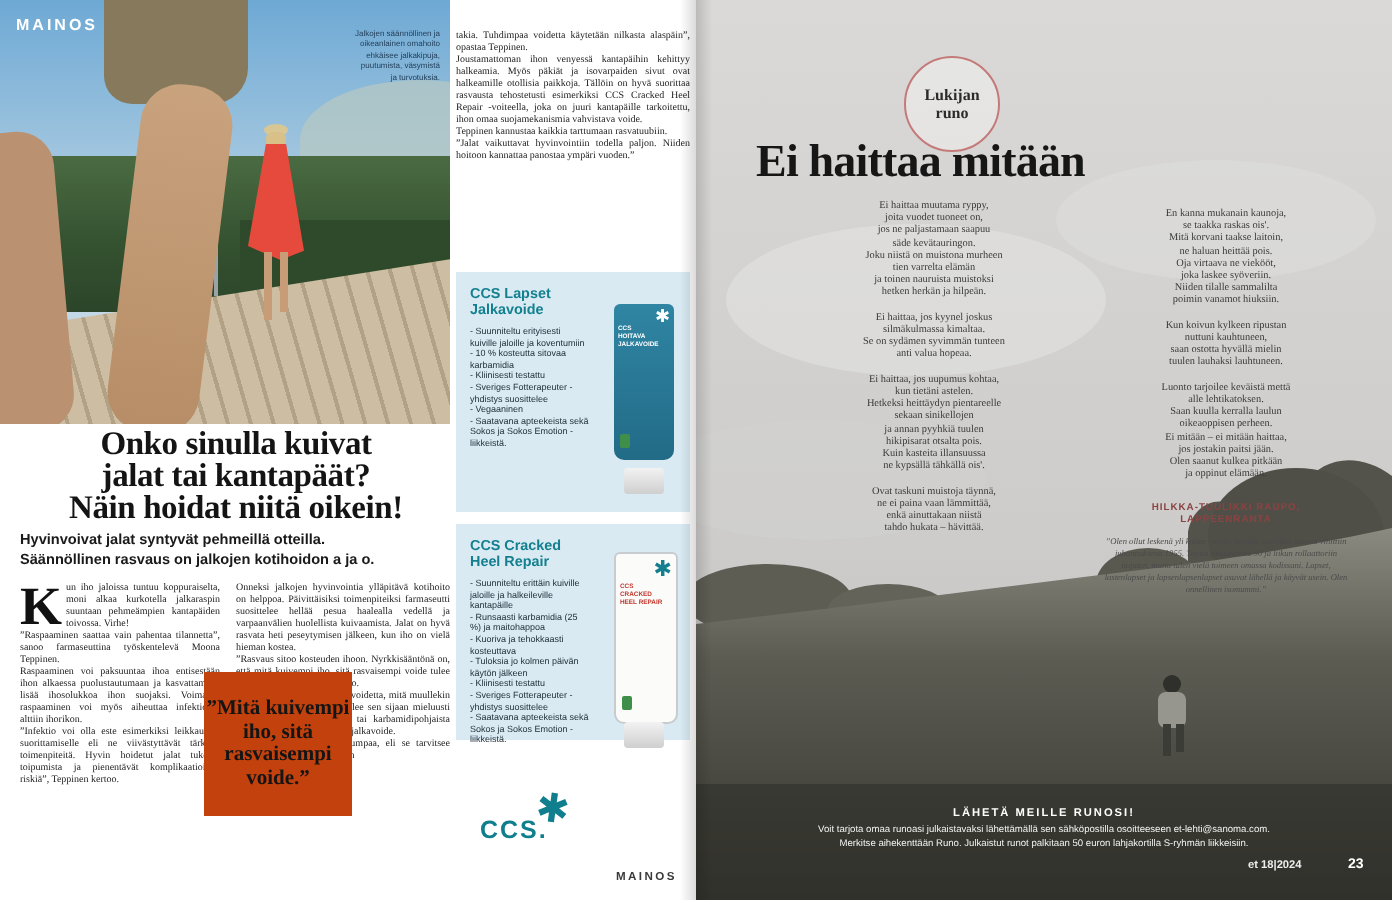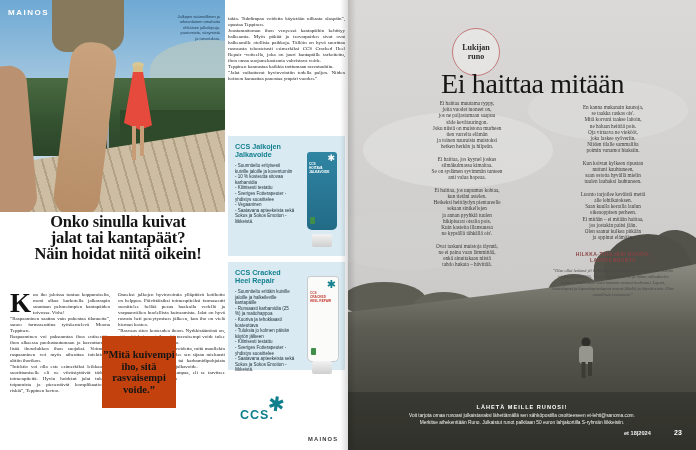--- a/index.html
+++ b/index.html
@@ -74,22 +74,22 @@
   .mainos-bottom{left:308px;top:436px;font-size:5.8px;font-weight:bold;letter-spacing:1.2px;color:#3a3a3a;}
 
   
   #right-page{left:348px;top:0;width:348px;height:450px;overflow:hidden;padding-left:33px;}
   #field-photo{left:0;top:0;width:348px;height:450px;}
   .gutter{left:340px;top:0;width:16px;height:450px;background:linear-gradient(90deg,rgba(0,0,0,0) 0%,rgba(0,0,0,0.14) 50%,rgba(0,0,0,0) 100%);pointer-events:none;}
 
   .badge{left:104px;top:28px;width:46px;height:46px;border:1.2px solid #c47a78;border-radius:50%;
          background:rgba(255,255,255,0.35);display:flex;align-items:center;justify-content:center;text-align:center;
          font-family:"Liberation Serif",serif;font-size:8px;line-height:9px;font-weight:bold;color:#2b2b2b;}
-  .poem-title{left:30px;top:68px;width:246px;text-align:right;font-family:"Liberation Serif",serif;
-              font-size:28px;font-weight:normal;color:#161616;letter-spacing:-0.4px;}
+  .poem-title{left:30px;top:68px;width:246px;text-align:left;font-family:"Liberation Serif",serif;
+              font-size:23px;font-weight:bold;color:#161616;letter-spacing:-0.4px;}
   .poem{font-family:"Liberation Serif",serif;font-size:5.2px;line-height:6.2px;color:#3a3a3a;text-align:center;}
   .poem1{left:54px;top:100px;width:130px;}
   .poem2{left:200px;top:104px;width:130px;}
   .poem-author{left:200px;top:252px;width:130px;text-align:center;font-size:4.9px;line-height:6px;font-weight:bold;
                letter-spacing:0.5px;color:#8a4343;}
   .author-note{left:203px;top:268px;width:124px;text-align:center;font-family:"Liberation Serif",serif;
                font-style:italic;font-size:4.3px;line-height:5.9px;color:#4a4a4a;}
 
   .submit-heading{left:24px;top:404px;width:300px;text-align:center;color:#fff;font-size:5.6px;font-weight:bold;letter-spacing:1px;}
   .submit-line{left:14px;width:320px;text-align:center;color:#f2f2f0;font-size:4.8px;line-height:6px;}
@@ -123,37 +123,39 @@
     <div class="abs photo-caption ml">Jalkojen säännöllinen ja
 oikeanlainen omahoito
 ehkäisee jalkakipuja,
 puutumista, väsymistä
 ja turvotuksia.</div>
   </div>
 
   <h1 class="abs headline serif ml" style="margin:0;">Onko sinulla kuivat
 jalat tai kantapäät?
 Näin hoidat niitä oikein!</h1>
+  <div class="abs subtitle ml">Hyvinvoivat jalat syntyvät pehmeillä otteilla.
+Säännöllinen rasvaus on jalkojen kotihoidon a ja o.</div>
 
   <div class="abs col1 bodytxt"><span class="dropcap">K</span><span class="ml">un iho jaloissa tuntuu koppuraiselta, moni alkaa kurkotella jalkaraspin suuntaan pehmeämpien kantapäiden toivossa. Virhe!
 ”Raspaaminen saattaa vain pahentaa tilannetta”, sanoo farmaseuttina työskentelevä Moona Teppinen.
 Raspaaminen voi paksuuntaa ihoa entisestään ihon alkaessa puolustautumaan ja kasvattamaan lisää ihosolukkoa ihon suojaksi. Voimakas raspaaminen voi myös aiheuttaa infektioille alttiin ihorikon.
 ”Infektio voi olla este esimerkiksi leikkausten suorittamiselle eli ne viivästyttävät tärkeitä toimenpiteitä. Hyvin hoidetut jalat tukevat toipumista ja pienentävät komplikaatioiden riskiä”, Teppinen kertoo.</span></div>
   <div class="abs col2 bodytxt ml">Onneksi jalkojen hyvinvointia ylläpitävä kotihoito on helppoa. Päivittäisiksi toimenpiteiksi farmaseutti suosittelee hellää pesua haalealla vedellä ja varpaanvälien huolellista kuivaamista. Jalat on hyvä rasvata heti peseytymisen jälkeen, kun iho on vielä hieman kostea.
 ”Rasvaus sitoo kosteuden ihoon. Nyrkkisääntönä on, että mitä kuivempi iho, sitä rasvaisempi voide tulee tarpeeseen”, Teppinen neuvoo.
 Moni käyttää jaloille samaa voidetta, mitä muullekin vartalolle. Teppinen suosittelee sen sijaan mieluusti rasvaisempaa perusvoidetta tai karbamidipohjaista voidetta, kuten CCS hoitava jalkavoide.
 ”Jalkapohjien iho on paksumpaa, eli se tarvitsee paksumman voiteen ja senkin</div>
   <div class="abs pullquote">”Mitä kuivempi iho, sitä rasvaisempi voide.”</div>
   <div class="abs col3 bodytxt ml">takia. Tuhdimpaa voidetta käytetään nilkasta alaspäin”, opastaa Teppinen.
 Joustamattoman ihon venyessä kantapäihin kehittyy halkeamia. Myös päkiät ja isovarpaiden sivut ovat halkeamille otollisia paikkoja. Tällöin on hyvä suorittaa rasvausta tehostetusti esimerkiksi CCS Cracked Heel Repair -voiteella, joka on juuri kantapäille tarkoitettu, ihon omaa suojamekanismia vahvistava voide.
 Teppinen kannustaa kaikkia tarttumaan rasvatuubiin.
 ”Jalat vaikuttavat hyvinvointiin todella paljon. Niiden hoitoon kannattaa panostaa ympäri vuoden.”</div>
 
   <div id="card1" class="abs card">
-    <div class="card-title ml">CCS Jalkojen
+    <div class="card-title ml">CCS Lapset
 Jalkavoide</div>
     <div class="card-bullets ml">- Suunniteltu erityisesti kuiville jaloille ja koventumiin
 - 10 % kosteutta sitovaa karbamidia
 - Kliinisesti testattu
 - Sveriges Fotterapeuter -yhdistys suosittelee
 - Vegaaninen
 - Saatavana apteekeista sekä Sokos ja Sokos Emotion -liikkeistä.</div>
     <div id="tube1" class="tube">
       <div class="tube-body">
         <div class="tube-star">✱</div>

